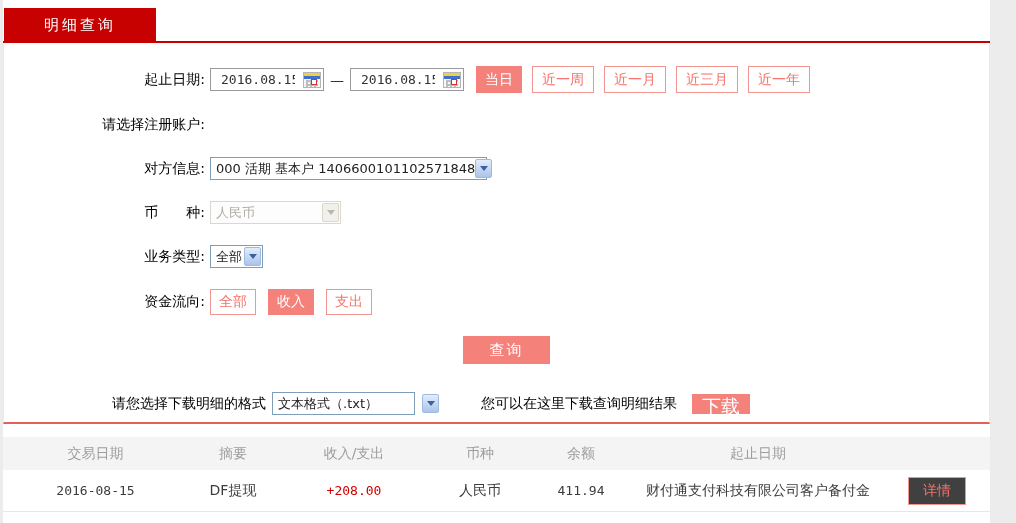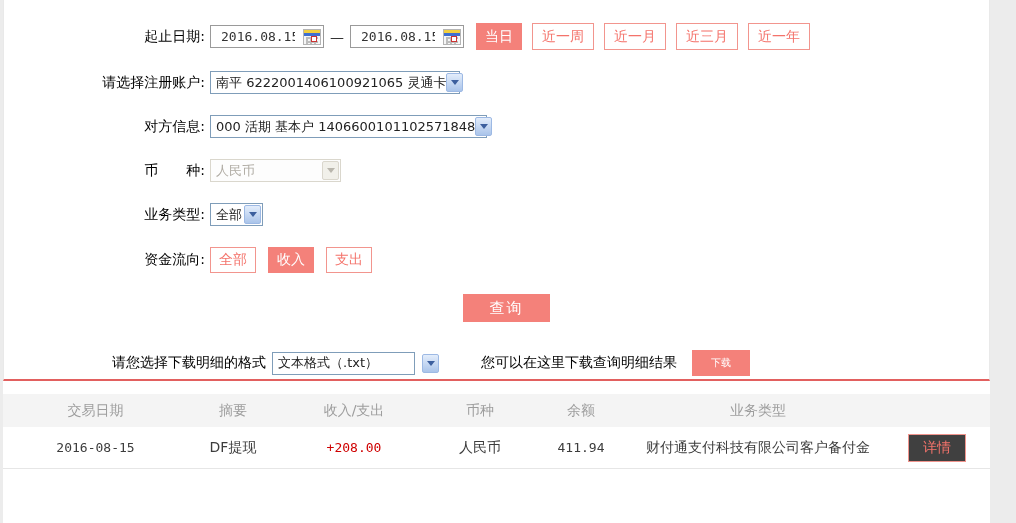--- a/index.html
+++ b/index.html
@@ -65,41 +65,46 @@
 
   
   .query-btn { display:block; margin:19px 0 0 459px; width:87px; height:28px; background:#f4817a;
     color:#fff; border:none; font-size:15px; letter-spacing:2px; cursor:pointer; font-family:inherit; }
 
   
   .dl-row { display:flex; align-items:center; margin-top:28px; }
   .dl-label { margin-left:108px; font-size:14px; color:#000; }
   .dl-row .sel { margin-left:6px; }
   .dl-hint { margin-left:66px; font-size:14px; color:#000; }
-  .dl-btn { margin-left:15px; width:58px; height:26px; background:#f4817a; color:#fff; border:none;
-    font-size:10px; cursor:pointer; font-family:inherit; }
+  .dl-btn { margin-left:15px; width:58px; height:20px; background:#f4817a; color:#fff; border:none;
+    font-size:19px; cursor:pointer; font-family:inherit; }
 
   
   .table { margin-top:13px; }
   .t-row { display:flex; align-items:center; }
   .t-head { height:33px; background:#f4f4f4; color:#9d9d9d; font-size:14px; }
   .t-data { height:42px; background:#fff; border-bottom:1px solid #e6e6e6; font-size:14px; color:#3c3c3c; }
   .c1{width:185px;font-family:Liberation Mono, monospace;} .c2{width:90px;} .c3{width:152px;} .c4{width:100px;}
   .c5{width:102px;} .c6{width:252px;} .c7{width:106px;}
   .cell { text-align:center; flex:none; }
   .num { font-family:"DejaVu Sans Mono", monospace; font-size:13px; }
   .amount { color:#cf0000; }
   .detail-btn { background:#404040; border:1px solid #f0948d; color:#f4736b; font-size:14px;
     padding:4px 14px; cursor:pointer; font-family:inherit; }
 </style>
 </head>
 <body>
 
 <div class="wrapper">
 
+  <div class="tabbar">
+    <div class="tab-active">
+      <span>明细查询</span>
+    </div>
+  </div>
 
   <div class="panel">
 
     <div class="form-row">
       <span class="form-label">起止日期:</span>
       <span class="date-box">
         <input type="text" value="2016.08.15" style="">
         <span class="cal"></span>
       </span>
       <span class="date-dash">—</span>
@@ -111,26 +116,20 @@
         <button class="btn-fill">当日</button>
         <button class="btn-line">近一周</button>
         <button class="btn-line">近一月</button>
         <button class="btn-line">近三月</button>
         <button class="btn-line">近一年</button>
       </span>
     </div>
 
     <div class="form-row">
       <span class="form-label">请选择注册账户:</span>
-      <div class="sel w-register">
-        <span class="sel-text">南平 6222001406100921065 灵通卡</span>
-        <span class="sel-arrow">
-            <i></i>
-          </span>
-      </div>
     </div>
 
     <div class="form-row">
       <span class="form-label">对方信息:</span>
       <div class="sel w-sub">
         <span class="sel-text">000 活期 基本户 1406600101102571848</span>
         <span class="sel-arrow">
             <i></i>
           </span>
       </div>
@@ -180,21 +179,21 @@
     </div>
   </div>
 
   <div class="table">
     <div class="t-row t-head">
       <span class="cell c1">交易日期</span>
       <span class="cell c2">摘要</span>
       <span class="cell c3">收入/支出</span>
       <span class="cell c4">币种</span>
       <span class="cell c5">余额</span>
-      <span class="cell c6">业务类型</span>
+      <span class="cell c6">起止日期</span>
       <span class="cell c7"></span>
     </div>
     <div class="t-row t-data">
       <span class="cell c1 num">2016-08-15</span>
       <span class="cell c2">DF提现</span>
       <span class="cell c3 num amount">+208.00</span>
       <span class="cell c4">人民币</span>
       <span class="cell c5 num">411.94</span>
       <span class="cell c6">财付通支付科技有限公司客户备付金</span>
       <span class="cell c7">

